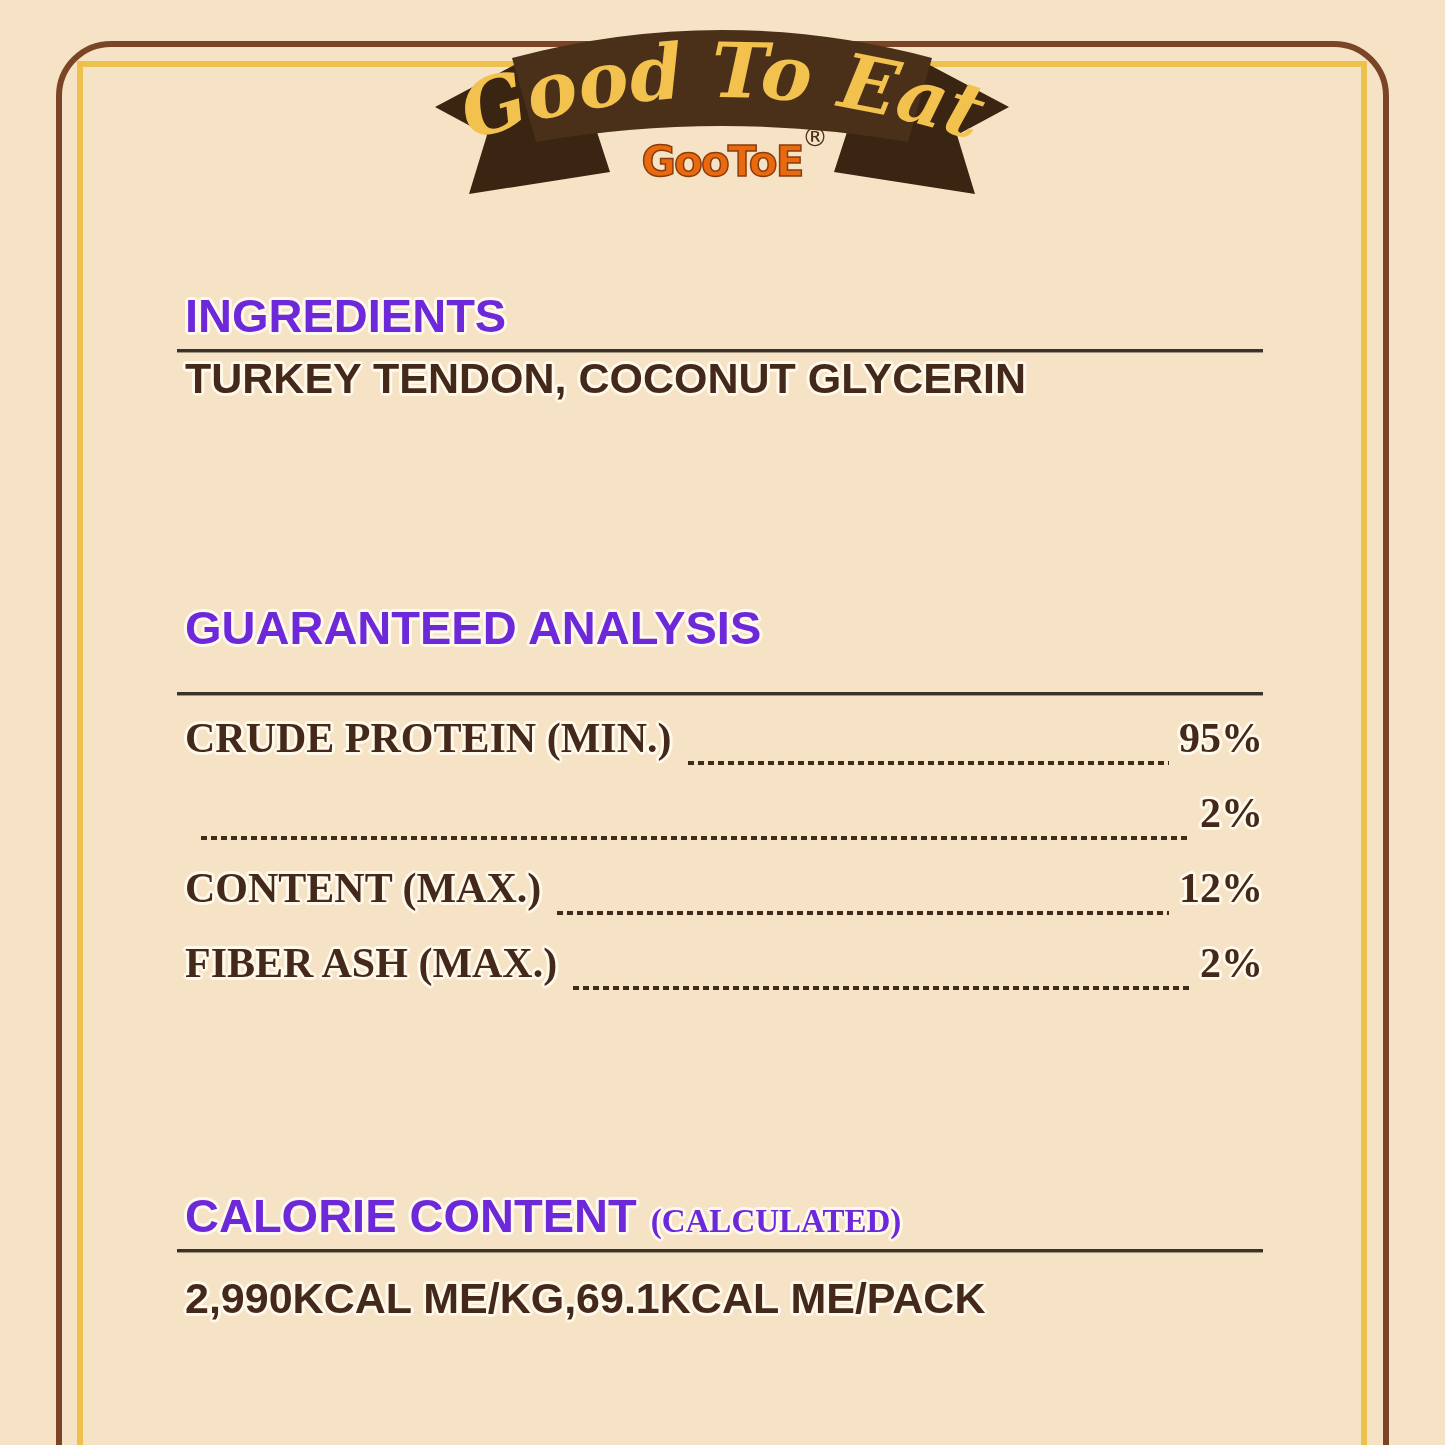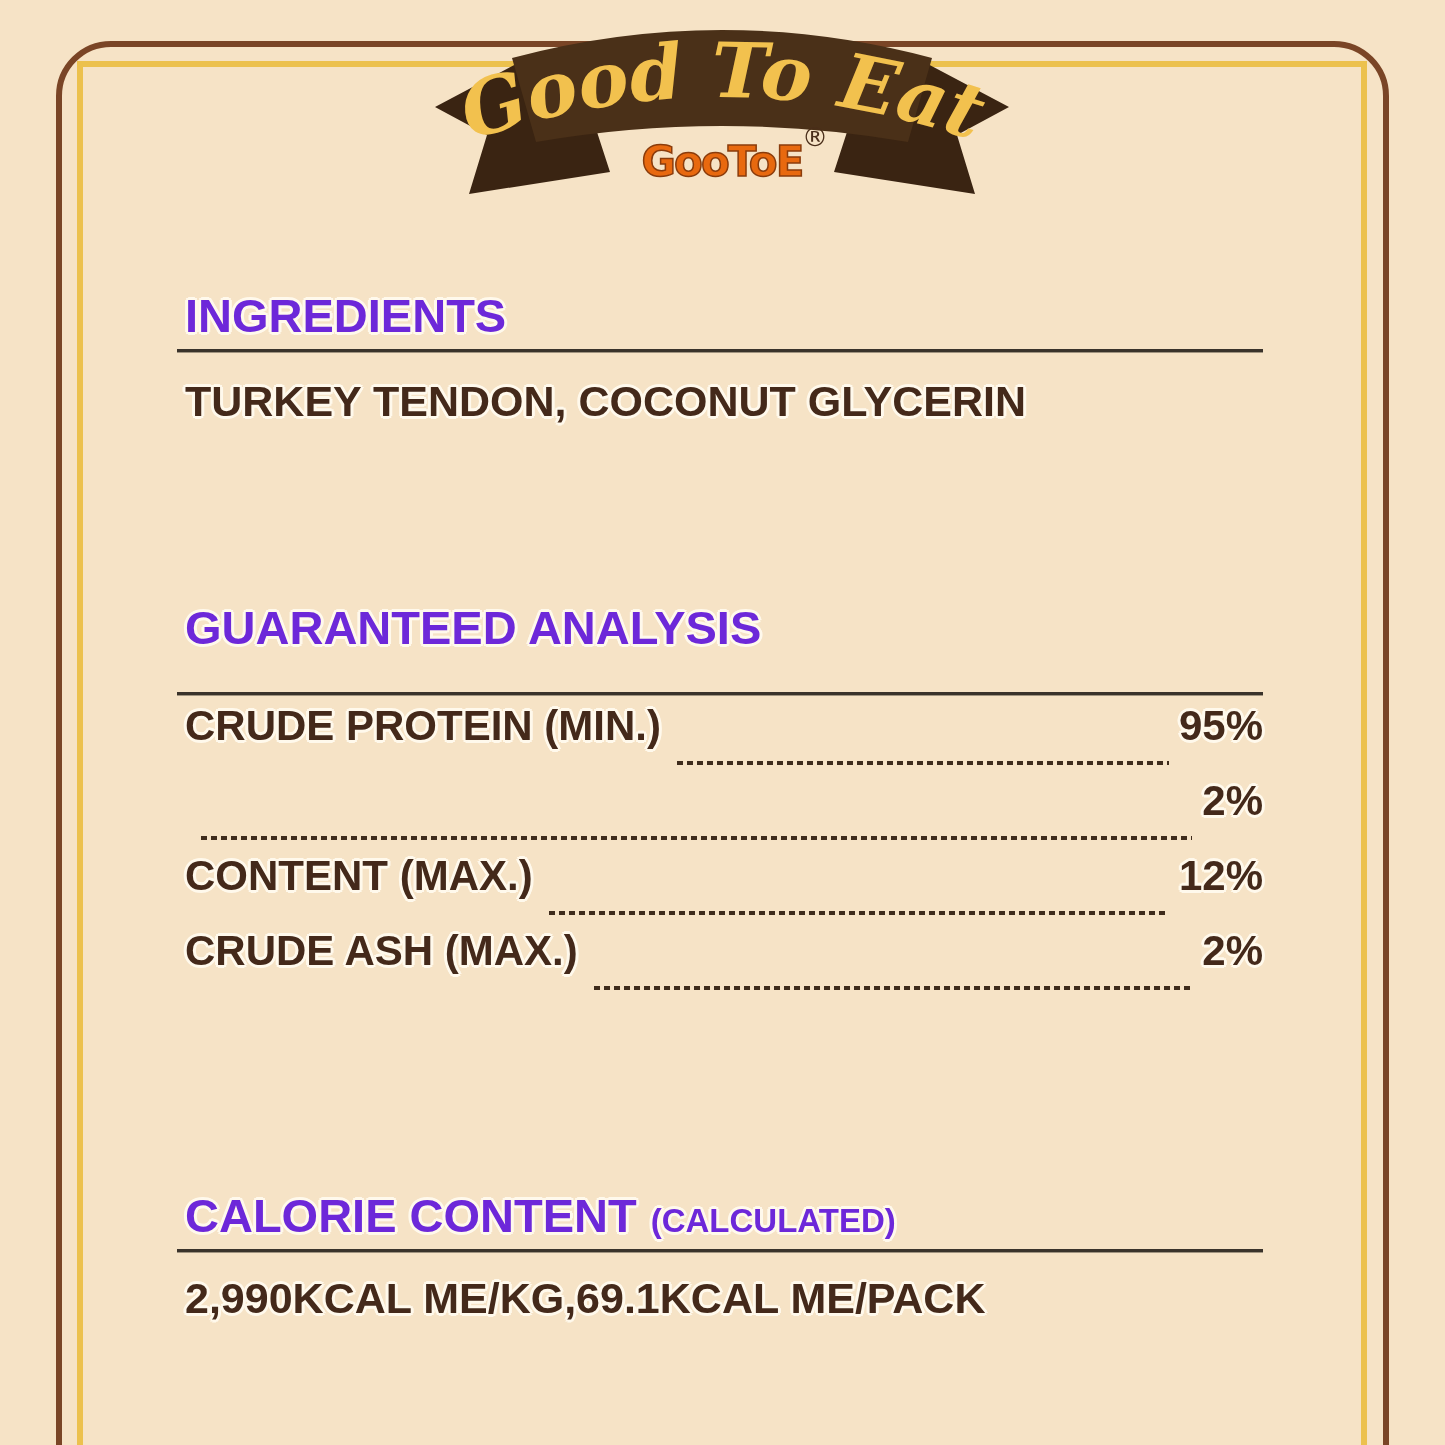--- a/index.html
+++ b/index.html
@@ -13,32 +13,32 @@
   .banner-svg{width:1445px;height:250px;z-index:3;}
   .content{position:absolute;left:185px;top:0;width:1078px;z-index:2;}
   .sec-title{
     position:absolute;left:0;
     font-weight:bold;font-size:47px;line-height:56px;color:#6d28d9;
     letter-spacing:0px;white-space:nowrap;
     text-shadow:
       3px 0 0 #FFF9EC,-3px 0 0 #FFF9EC,0 3px 0 #FFF9EC,0 -3px 0 #FFF9EC,
       2px 2px 0 #FFF9EC,-2px -2px 0 #FFF9EC,2px -2px 0 #FFF9EC,-2px 2px 0 #FFF9EC;
   }
-  .sec-sub{font-weight:bold;font-size:33px;margin-left:14px;}
+  .sec-sub{font-weight:bold;font-size:33px;margin-left:14px;font-family:Liberation Serif, serif;}
   .body-text{
     position:absolute;left:0;
     font-weight:bold;font-size:43px;line-height:52px;color:#44291A;white-space:nowrap;
     text-shadow:
       3px 0 0 #FFF9EC,-3px 0 0 #FFF9EC,0 3px 0 #FFF9EC,0 -3px 0 #FFF9EC,
       2px 2px 0 #FFF9EC,-2px -2px 0 #FFF9EC,2px -2px 0 #FFF9EC,-2px 2px 0 #FFF9EC;
   }
   .rule{position:absolute;left:-8px;right:0;height:3px;background:#3A332B;}
   .rule::after{content:"";display:block;height:2px;background:rgba(58,51,43,.45);margin-top:2px;}
   .ga-rows{position:absolute;left:0;top:700px;width:100%;}
-  .ga-row{display:flex;align-items:flex-start;height:75px;}
+  .ga-row{display:flex;align-items:center;height:75px;font-family:Liberation Serif, serif;}
   .ga-label,.ga-value{
     font-weight:bold;font-size:42px;line-height:52px;color:#44291A;white-space:nowrap;
     text-shadow:
       3px 0 0 #FFF9EC,-3px 0 0 #FFF9EC,0 3px 0 #FFF9EC,0 -3px 0 #FFF9EC,
       2px 2px 0 #FFF9EC,-2px -2px 0 #FFF9EC,2px -2px 0 #FFF9EC,-2px 2px 0 #FFF9EC;
   }
   .ga-leader{
     flex:1;height:4px;align-self:flex-end;margin:0 10px 10px 16px;
     background:repeating-linear-gradient(90deg,#3E2B1B 0 6px,transparent 6px 10px);
   }
@@ -60,42 +60,42 @@
     <textPath href="#banner-arc" startOffset="50%" text-anchor="middle">Good To Eat</textPath>
   </text>
   <text x="722" y="176" text-anchor="middle" font-family="DejaVu Sans, sans-serif" font-weight="bold" font-size="42" letter-spacing="-2" fill="#E8690F" stroke="#8A3C0C" stroke-width="1.5">GooToE</text>
   <text x="802" y="146" font-family="DejaVu Sans, sans-serif" font-size="26" fill="#4A2E1A">®</text>
 </svg>
 
 <div class="content">
 
   <div class="sec-title" style="top:288px">INGREDIENTS</div>
   <div class="rule" style="top:349px"></div>
-  <div class="body-text" style="top:375px">TURKEY TENDON, COCONUT GLYCERIN</div>
+  <div class="body-text" style="top:352px">TURKEY TENDON, COCONUT GLYCERIN</div>
 
   <div class="sec-title" style="top:600px">GUARANTEED ANALYSIS</div>
   <div class="rule" style="top:692px"></div>
 
   <div class="ga-rows">
     <div class="ga-row">
       <span class="ga-label">CRUDE PROTEIN (MIN.)</span>
       <span class="ga-leader"></span>
       <span class="ga-value">95%</span>
     </div>
     <div class="ga-row">
       <span class="ga-leader"></span>
       <span class="ga-value">2%</span>
     </div>
     <div class="ga-row">
       <span class="ga-label">CONTENT (MAX.)</span>
       <span class="ga-leader"></span>
       <span class="ga-value">12%</span>
     </div>
     <div class="ga-row">
-      <span class="ga-label">CRUDE ASH (MAX.)</span>
+      <span class="ga-label">FIBER ASH (MAX.)</span>
       <span class="ga-leader"></span>
       <span class="ga-value">2%</span>
     </div>
   </div>
 
   <div class="sec-title" style="top:1188px"><span>CALORIE CONTENT</span><span class="sec-sub">(CALCULATED)</span></div>
   <div class="rule" style="top:1249px"></div>
   <div class="body-text" style="top:1272px">2,990KCAL ME/KG,69.1KCAL ME/PACK</div>
 
 </div>

